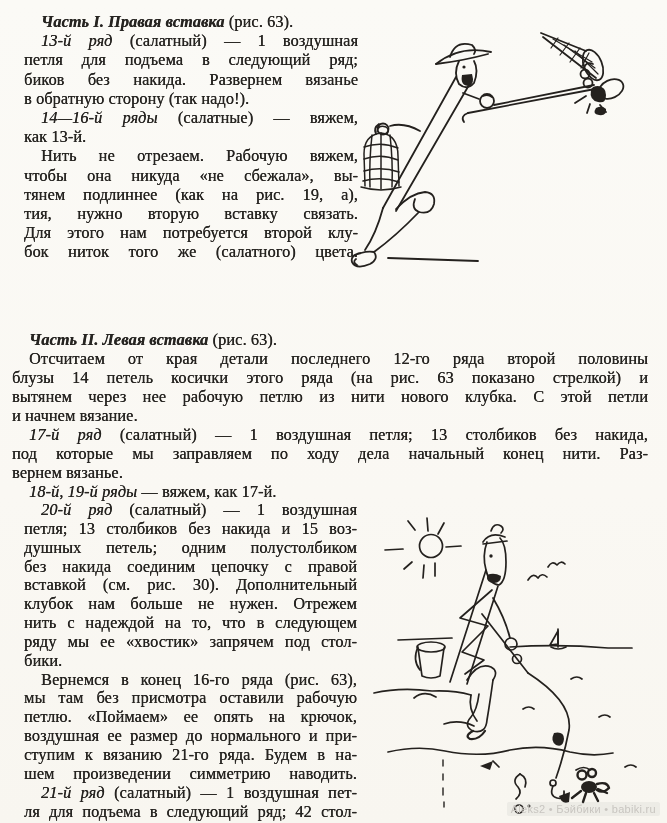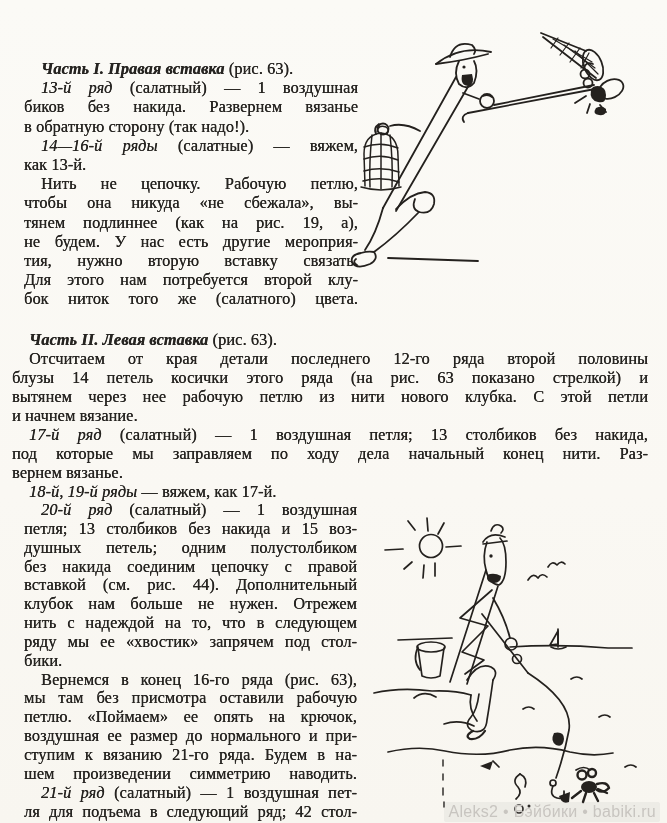--- a/index.html
+++ b/index.html
@@ -5,78 +5,78 @@
   html,body{margin:0;padding:0;}
   body{width:667px;height:823px;overflow:hidden;}
   .page{
     position:relative;width:667px;height:823px;
     background:linear-gradient(180deg,#fbfaf6 0%,#faf8f3 60%,#f8f6f0 100%);
     font-family:"Liberation Serif","DejaVu Serif",serif;
     color:#262421;overflow:hidden;
   }
   .tblock{position:absolute;font-size:16.3px;letter-spacing:0.1px;
           text-shadow:0.25px 0 0 currentColor;}
-  #block1{left:24px;top:12px;width:334px;margin-top:47px;}
+  #block1{left:24px;top:12px;width:334px;}
   #block1 .line{height:19.2px;line-height:19.2px;}
   #block2{left:12px;top:330px;width:636px;}
   #block2 .line{height:19px;line-height:19px;}
   #block3{left:24px;top:501px;width:333px;}
   #block3 .line{height:18.85px;line-height:18.85px;}
   .line{text-align:justify;text-align-last:left;white-space:normal;}
   .line.just{text-align-last:justify;}
   .line.ind{text-indent:17px;}
   .lead-i{font-style:italic;}
   .lead-bi{font-style:italic;font-weight:700;}
   .illo{position:absolute;}
   #illo1{left:348px;top:4px;}
   #illo2{left:340px;top:490px;}
   .watermark{
     position:absolute;right:7px;top:802px;
     font-family:"Liberation Sans","DejaVu Sans",sans-serif;
-    font-size:16px;letter-spacing:0.3px;color:#c8c5c0;
+    font-size:11px;letter-spacing:0.3px;color:#c8c5c0;
     background:rgba(150,148,144,0.10);padding:1px 4px;border-radius:2px;
   }
 </style>
 </head>
 <body>
 
 <div class="page">
 
   <div class="tblock" id="block1">
       <div class="line ind"><span class="lead-bi">Часть I. Правая вставка</span> (рис. 63).</div>
       <div class="line just ind"><span class="lead-i">13-й ряд</span> (салатный) — 1 воздушная</div>
+      <div class="line just">петля для подъема в следующий ряд;</div>
       <div class="line just">биков без накида. Развернем вязанье</div>
       <div class="line">в обратную сторону (так надо!).</div>
       <div class="line just ind"><span class="lead-i">14—16-й ряды</span> (салатные) — вяжем,</div>
       <div class="line">как 13-й.</div>
-      <div class="line just ind">Нить не цепочку. Рабочую петлю,</div>
+      <div class="line just ind">Нить не отрезаем. Рабочую вяжем,</div>
       <div class="line just">чтобы она никуда «не сбежала», вы-</div>
       <div class="line just">тянем подлиннее (как на рис. 19, а),</div>
-      <div class="line just">не будем. У нас есть другие мероприя-</div>
       <div class="line just">тия, нужно вторую вставку связать.</div>
       <div class="line just">Для этого нам потребуется второй клу-</div>
       <div class="line just">бок ниток того же (салатного) цвета.</div>
     </div>
   <div class="tblock" id="block2">
       <div class="line ind"><span class="lead-bi">Часть II. Левая вставка</span> (рис. 63).</div>
       <div class="line just ind">Отсчитаем от края детали последнего 12-го ряда второй половины</div>
       <div class="line just">блузы 14 петель косички этого ряда (на рис. 63 показано стрелкой) и</div>
       <div class="line just">вытянем через нее рабочую петлю из нити нового клубка. С этой петли</div>
       <div class="line">и начнем вязание.</div>
       <div class="line just ind"><span class="lead-i">17-й ряд</span> (салатный) — 1 воздушная петля; 13 столбиков без накида,</div>
       <div class="line just">под которые мы заправляем по ходу дела начальный конец нити. Раз-</div>
       <div class="line">вернем вязанье.</div>
       <div class="line ind"><span class="lead-i">18-й, 19-й ряды</span> — вяжем, как 17-й.</div>
     </div>
   <div class="tblock" id="block3">
       <div class="line just ind"><span class="lead-i">20-й ряд</span> (салатный) — 1 воздушная</div>
       <div class="line just">петля; 13 столбиков без накида и 15 воз-</div>
       <div class="line just">душных петель; одним полустолбиком</div>
       <div class="line just">без накида соединим цепочку с правой</div>
-      <div class="line just">вставкой (см. рис. 44). Дополнительный</div>
+      <div class="line just">вставкой (см. рис. 30). Дополнительный</div>
       <div class="line just">клубок нам больше не нужен. Отрежем</div>
       <div class="line just">нить с надеждой на то, что в следующем</div>
       <div class="line just">ряду мы ее «хвостик» запрячем под стол-</div>
       <div class="line">бики.</div>
       <div class="line just ind">Вернемся в конец 16-го ряда (рис. 63),</div>
       <div class="line just">мы там без присмотра оставили рабочую</div>
       <div class="line just">петлю. «Поймаем» ее опять на крючок,</div>
       <div class="line just">воздушная ее размер до нормального и при-</div>
       <div class="line just">ступим к вязанию 21-го ряда. Будем в на-</div>
       <div class="line just">шем произведении симметрию наводить.</div>

